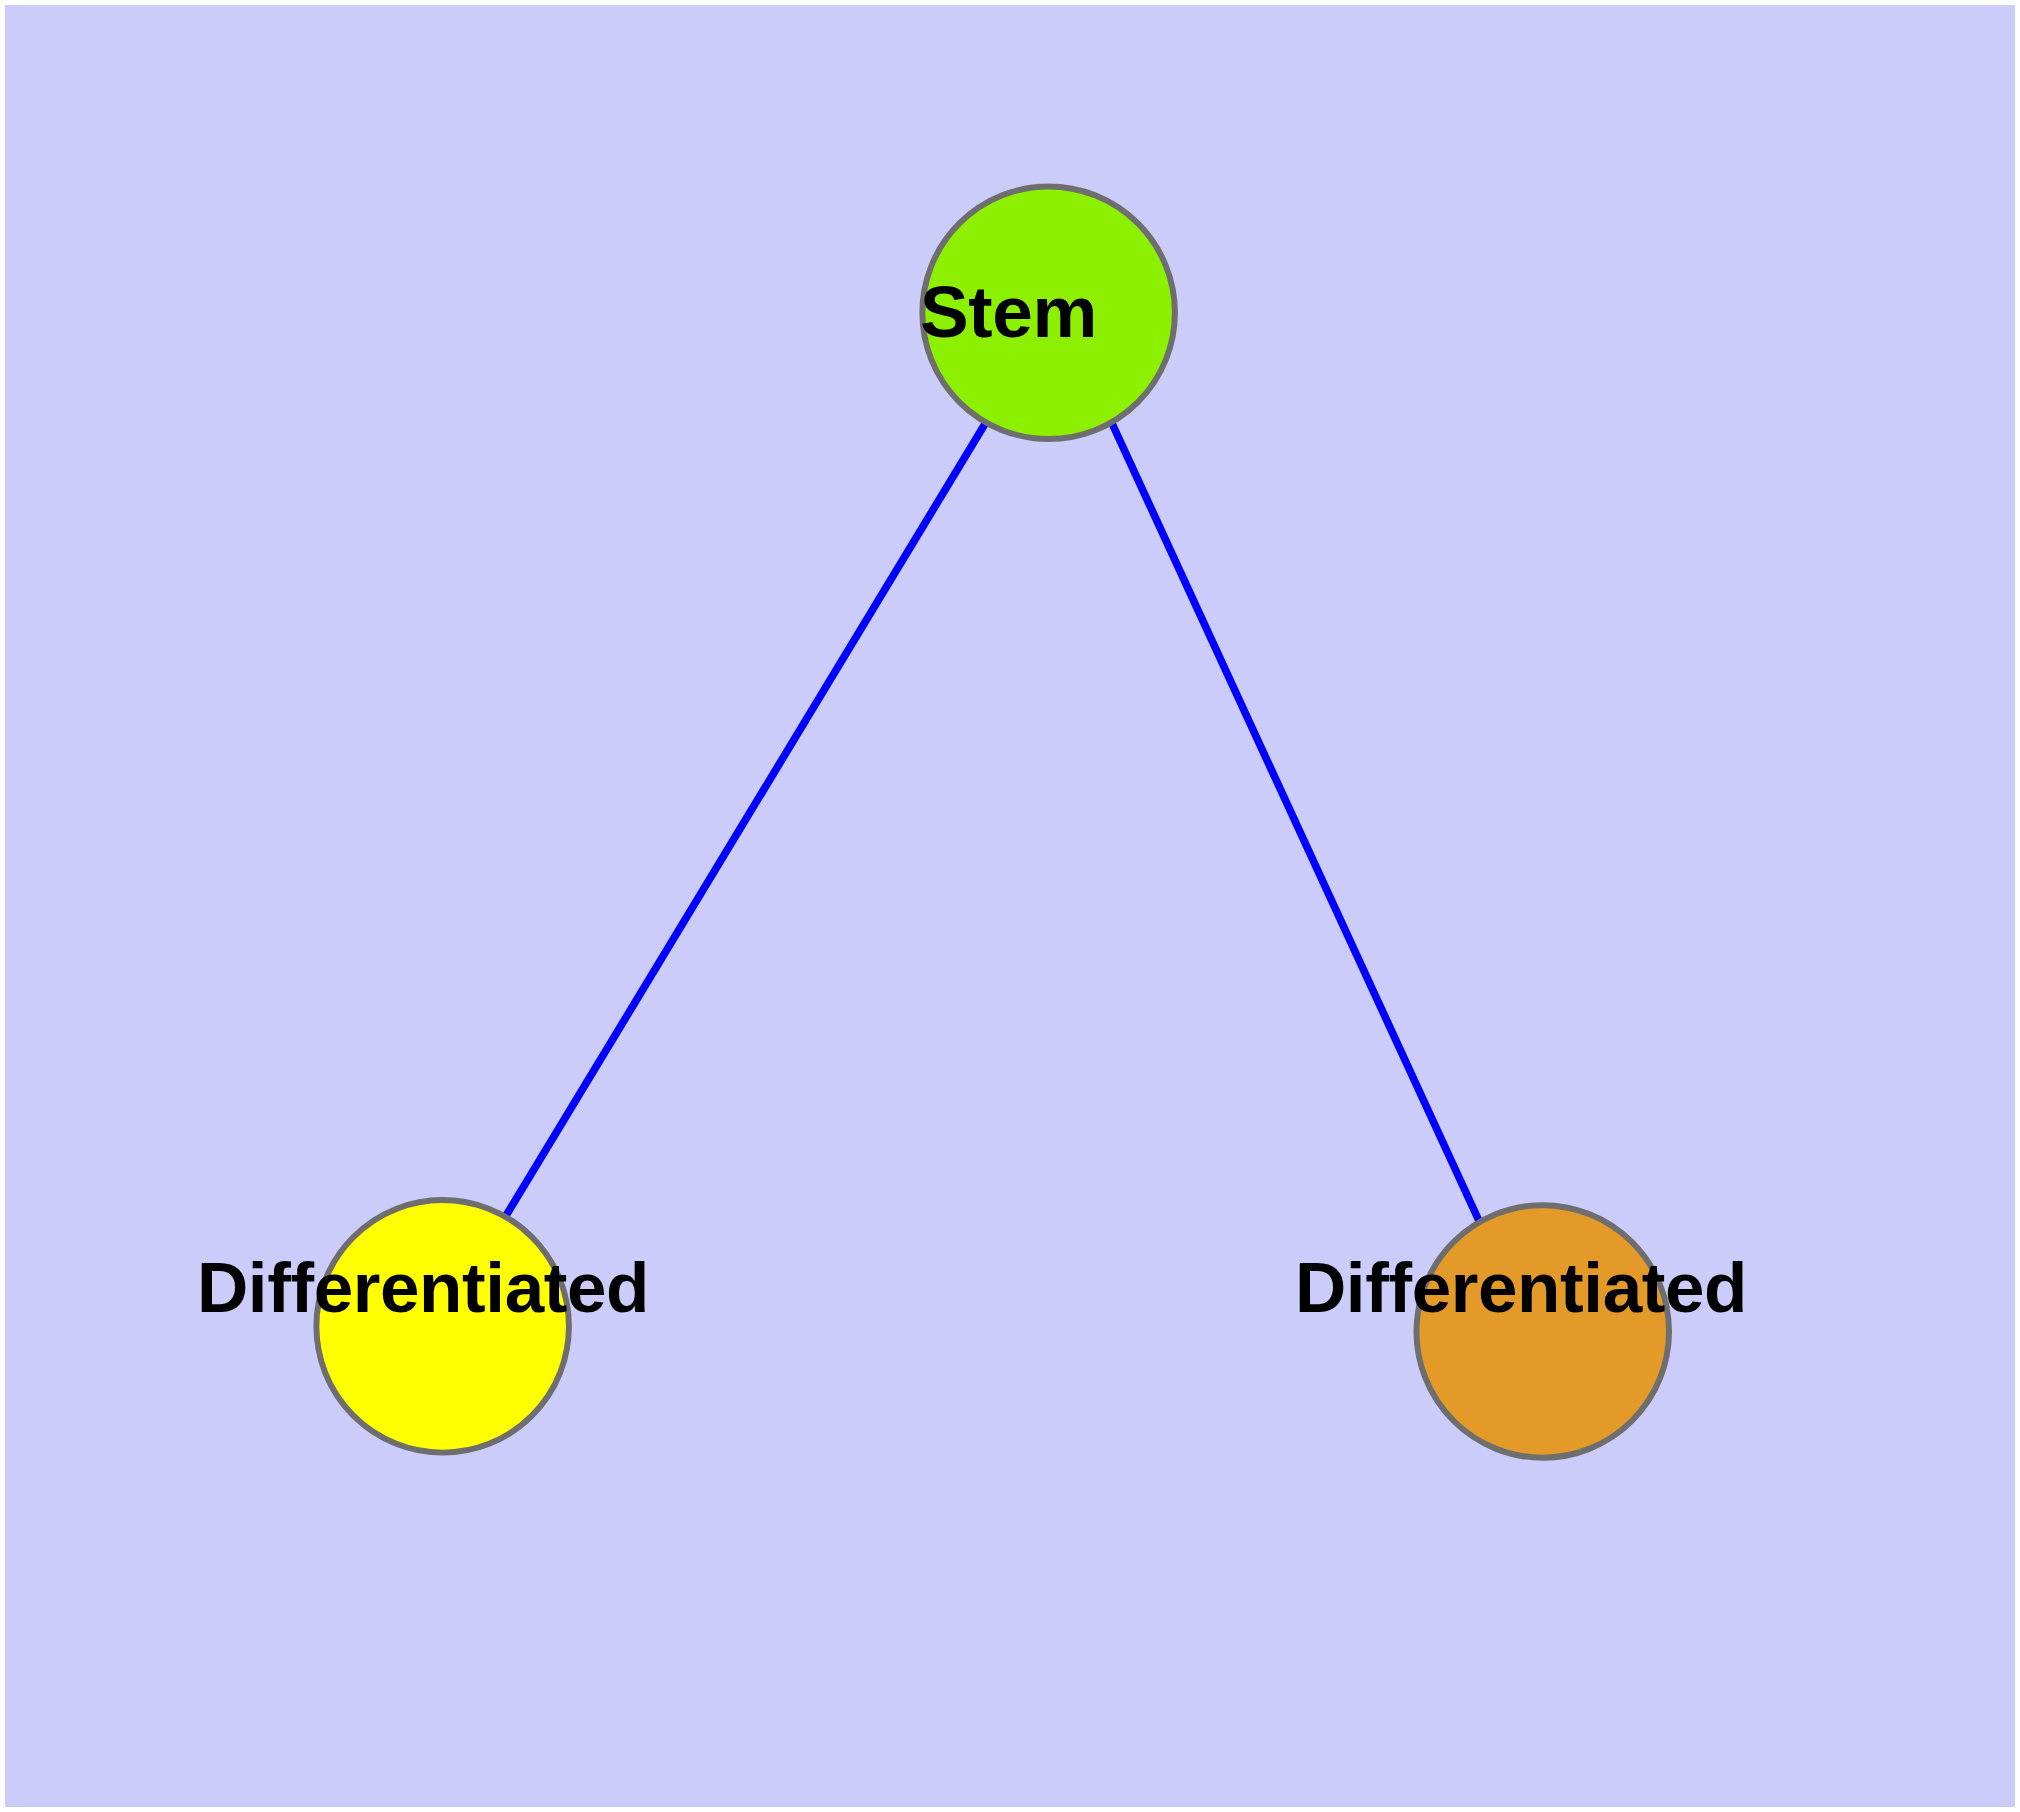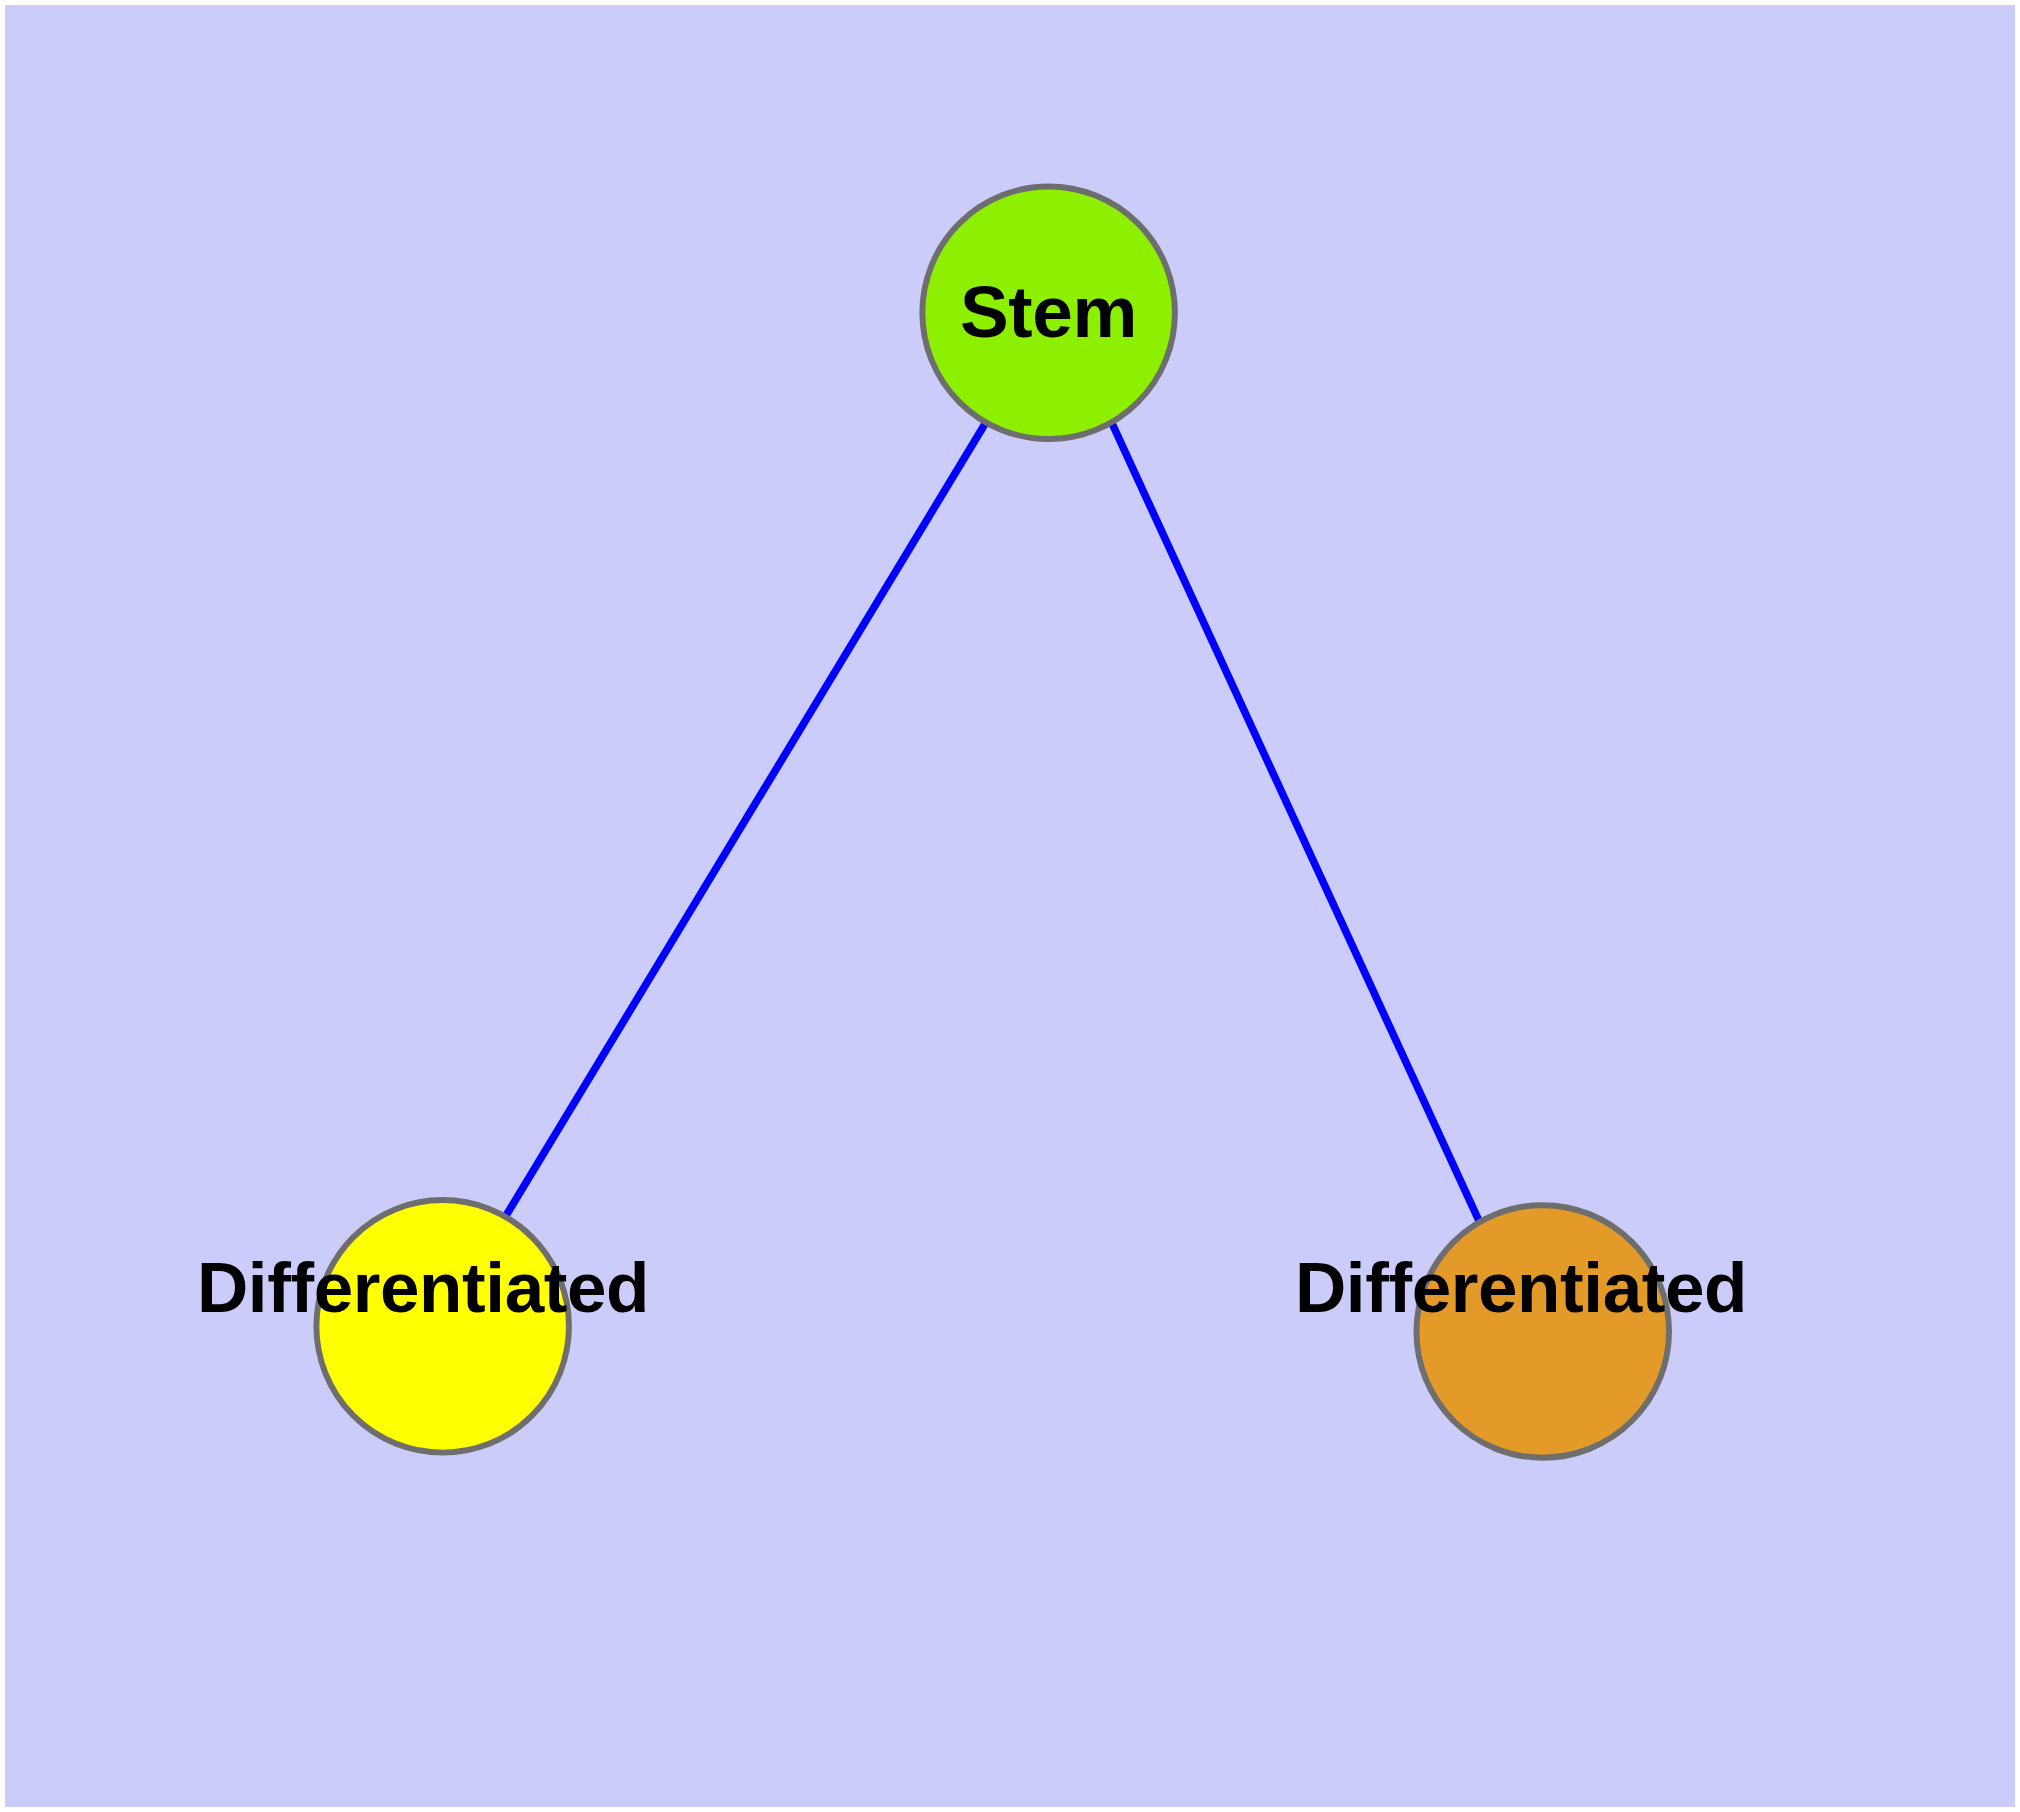--- a/index.html
+++ b/index.html
@@ -62,18 +62,18 @@
         <line x1="1312" y1="500" x2="1745" y2="1441" stroke="#0000ff" stroke-width="9" stroke-linecap="butt"></line>
       </g>
     <g id="node-layer">
         <circle cx="1237" cy="369" r="149" fill="#8cf000" stroke="#6e6e6e" stroke-width="7"></circle>
         <circle cx="522" cy="1565" r="149" fill="#ffff00" stroke="#6e6e6e" stroke-width="7"></circle>
         <circle cx="1820" cy="1571" r="149" fill="#e39a28" stroke="#6e6e6e" stroke-width="7"></circle>
       </g>
   </svg>
 
   <div id="label-layer">
-      <div class="node-label label-stem" style="left: 960px; top: 273px;"><div>Stem</div></div>
+      <div class="node-label label-stem" style="left: 920px; top: 273px;"><div>Stem</div></div>
       <div class="node-label label-diff" style="left: 197px; top: 1250px;"><div>Differentiated</div></div>
       <div class="node-label label-diff" style="left: 1295px; top: 1250px;"><div>Differentiated</div></div>
     </div>
 </div>
 
 
 </body></html>

